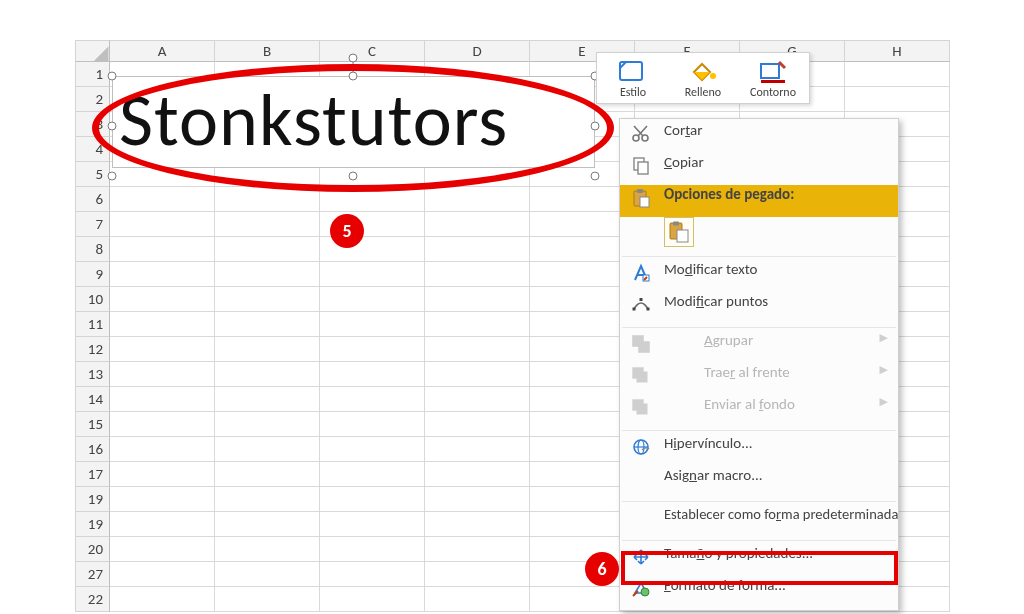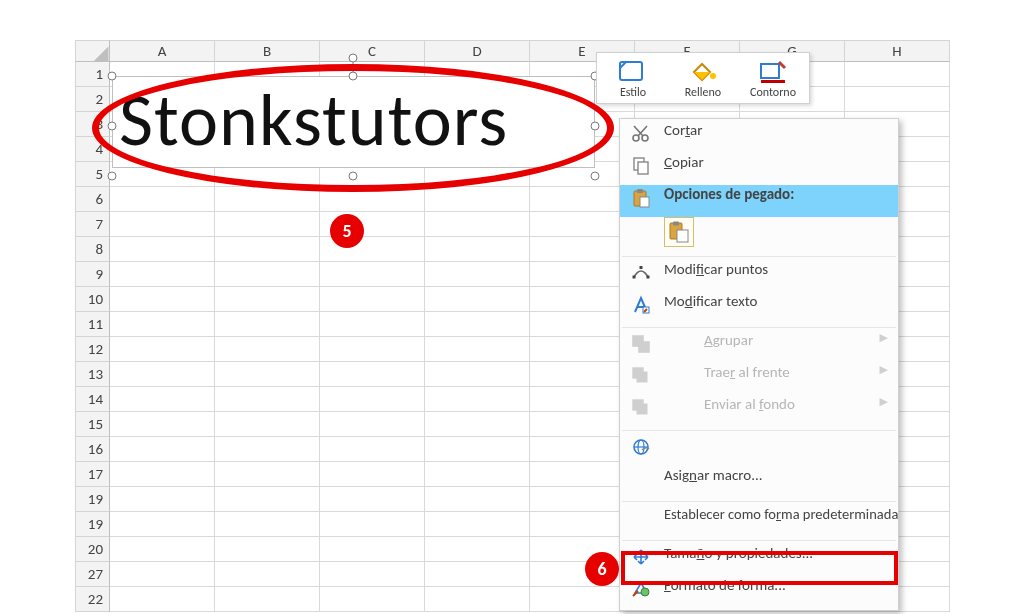--- a/index.html
+++ b/index.html
@@ -396,21 +396,21 @@
     </div>
     <div class="mi">
       <div class="ico">
         <svg width="20" height="20" viewBox="0 0 20 20">
           <rect x="3" y="2" width="10" height="12" fill="#fff" stroke="#888" stroke-width="1.4"></rect>
           <rect x="7" y="6" width="10" height="12" fill="#fff" stroke="#888" stroke-width="1.4"></rect>
         </svg>
       </div>
       <span class="lbl"><span><span class="und">C</span>opiar</span></span>
     </div>
-    <div class="mi header" style="background:#7dd3fc;">
+    <div class="mi header" style="background:#eab308;">
       <div class="ico">
         <svg width="20" height="20" viewBox="0 0 20 20">
           <rect x="3" y="3" width="12" height="15" rx="1" fill="#d9a441" stroke="#aa7a20" stroke-width="1"></rect>
           <rect x="6" y="1" width="6" height="4" rx="1" fill="#888"></rect>
           <rect x="9" y="9" width="9" height="10" fill="#fff" stroke="#888"></rect>
         </svg>
       </div>
       <span class="lbl">Opciones de pegado:</span>
     </div>
     <div class="paste-icon-row">
@@ -419,38 +419,38 @@
           <rect x="2" y="2" width="12" height="16" rx="1" fill="#d9a441" stroke="#aa7a20"></rect>
           <rect x="5" y="0.5" width="6" height="4" rx="1" fill="#888"></rect>
           <rect x="9" y="9" width="11" height="12" fill="#fff" stroke="#888"></rect>
         </svg>
       </div>
     </div>
     <div class="mi sep"></div>
     <div class="mi">
       <div class="ico">
         <svg width="20" height="20" viewBox="0 0 20 20">
+          <path d="M4 17 L10 3 L16 17 M6.3 12 L13.7 12" stroke="#2e7cd6" stroke-width="2" fill="none"></path>
+          <rect x="12" y="12" width="6" height="6" fill="#fff" stroke="#2e7cd6"></rect>
+          <path d="M13 17 L16 14" stroke="#c04000" stroke-width="2"></path>
+        </svg>
+      </div>
+      <span class="lbl"><span>Mo<span class="und">d</span>ificar texto</span></span>
+    </div>
+    <div class="mi">
+      <div class="ico">
+        <svg width="20" height="20" viewBox="0 0 20 20">
           <path d="M3 14 Q10 2 17 14" fill="none" stroke="#666" stroke-width="1.6"></path>
           <rect x="1.5" y="12.5" width="3" height="3" fill="#444"></rect>
           <rect x="8.5" y="3" width="3" height="3" fill="#444"></rect>
           <rect x="15.5" y="12.5" width="3" height="3" fill="#444"></rect>
         </svg>
       </div>
       <span class="lbl"><span>Modi<span class="und">f</span>icar puntos</span></span>
     </div>
-    <div class="mi">
-      <div class="ico">
-        <svg width="20" height="20" viewBox="0 0 20 20">
-          <path d="M4 17 L10 3 L16 17 M6.3 12 L13.7 12" stroke="#2e7cd6" stroke-width="2" fill="none"></path>
-          <rect x="12" y="12" width="6" height="6" fill="#fff" stroke="#2e7cd6"></rect>
-          <path d="M13 17 L16 14" stroke="#c04000" stroke-width="2"></path>
-        </svg>
-      </div>
-      <span class="lbl"><span>Mo<span class="und">d</span>ificar texto</span></span>
-    </div>
     <div class="mi sep"></div>
     <div class="mi disabled">
       <div class="ico">
         <svg width="20" height="20" viewBox="0 0 20 20">
           <rect x="2" y="2" width="10" height="10" fill="none" stroke="#cfcfcf" stroke-width="1.6"></rect>
           <rect x="8" y="8" width="10" height="10" fill="none" stroke="#cfcfcf" stroke-width="1.6"></rect>
         </svg>
       </div>
       <span class="lbl"><span><span class="und">A</span>grupar</span></span>
       <span class="arrow">▶</span>
@@ -478,20 +478,21 @@
     <div class="mi sep"></div>
     <div class="mi">
       <div class="ico">
         <svg width="20" height="20" viewBox="0 0 20 20">
           <circle cx="10" cy="10" r="7" fill="none" stroke="#2e7cd6" stroke-width="1.6"></circle>
           <ellipse cx="10" cy="10" rx="3" ry="7" fill="none" stroke="#2e7cd6" stroke-width="1.2"></ellipse>
           <path d="M3 10 L17 10" stroke="#2e7cd6" stroke-width="1.2"></path>
           <path d="M11 13 Q15 9 18 12" stroke="#888" stroke-width="1.6" fill="none"></path>
         </svg>
       </div>
+      <span class="lbl"><span>H<span class="und">i</span>pervínculo...</span></span>
     </div>
     <div class="mi">
       <div class="ico"></div>
       <span class="lbl"><span>Asig<span class="und">n</span>ar macro...</span></span>
     </div>
     <div class="mi sep"></div>
     <div class="mi">
       <div class="ico"></div>
       <span class="lbl" style="font-size:14.5px"><span>Establecer como fo<span class="und">r</span>ma predeterminada</span></span>
     </div>

